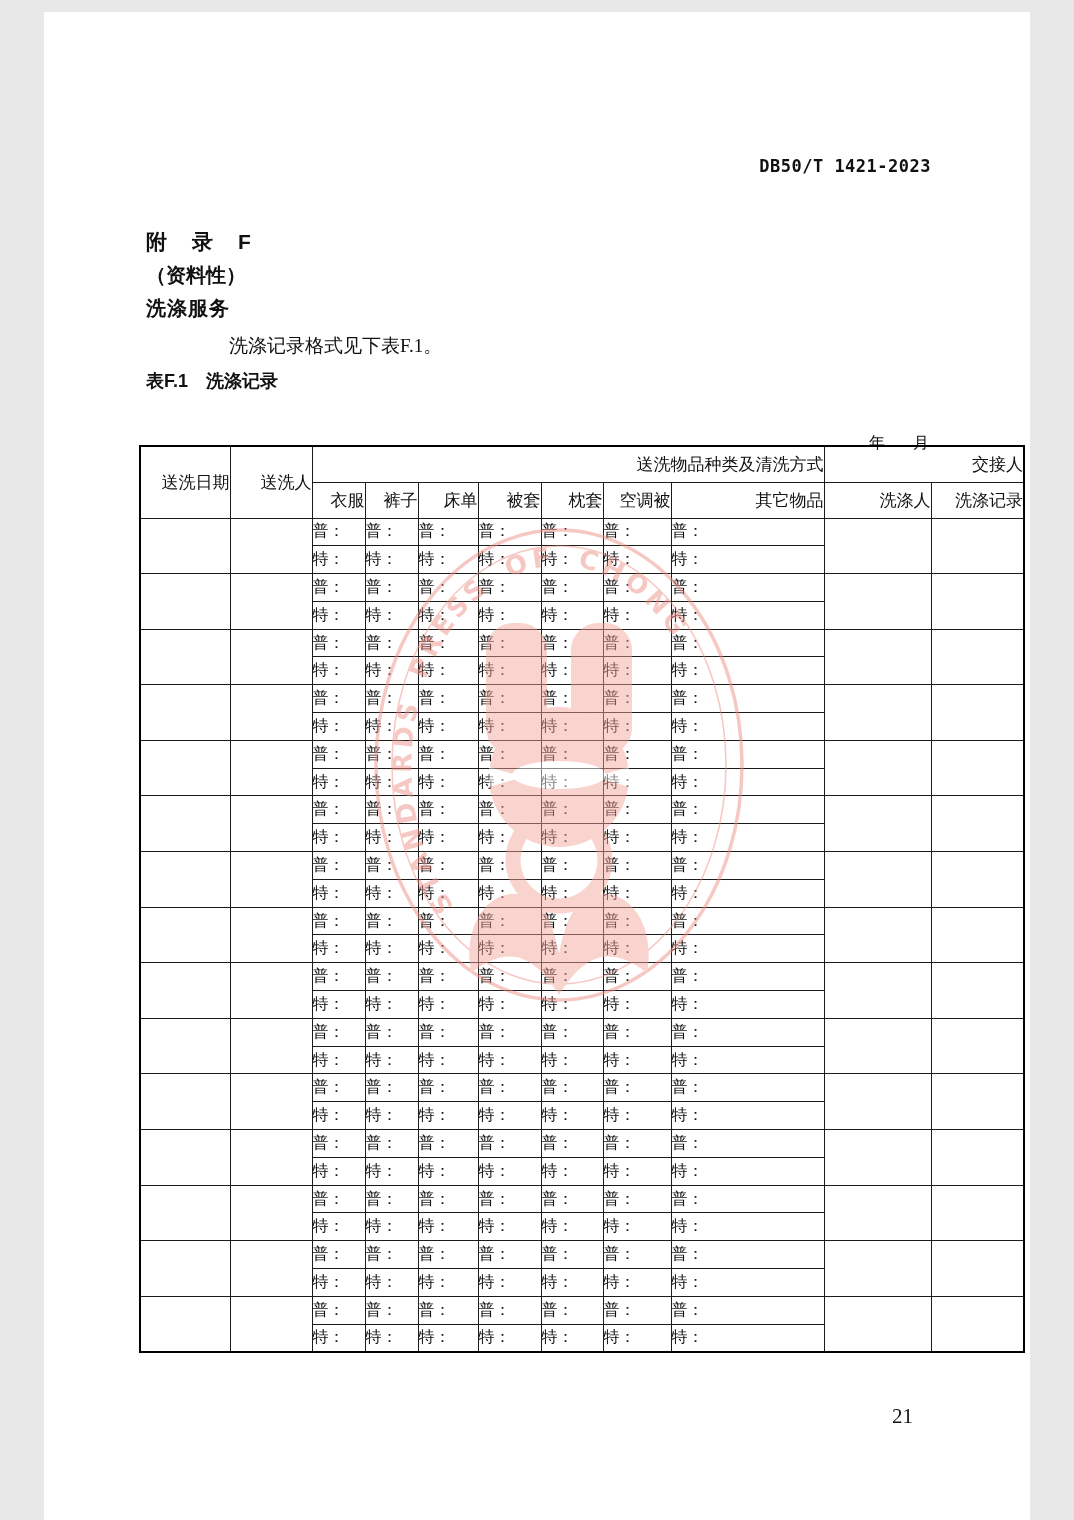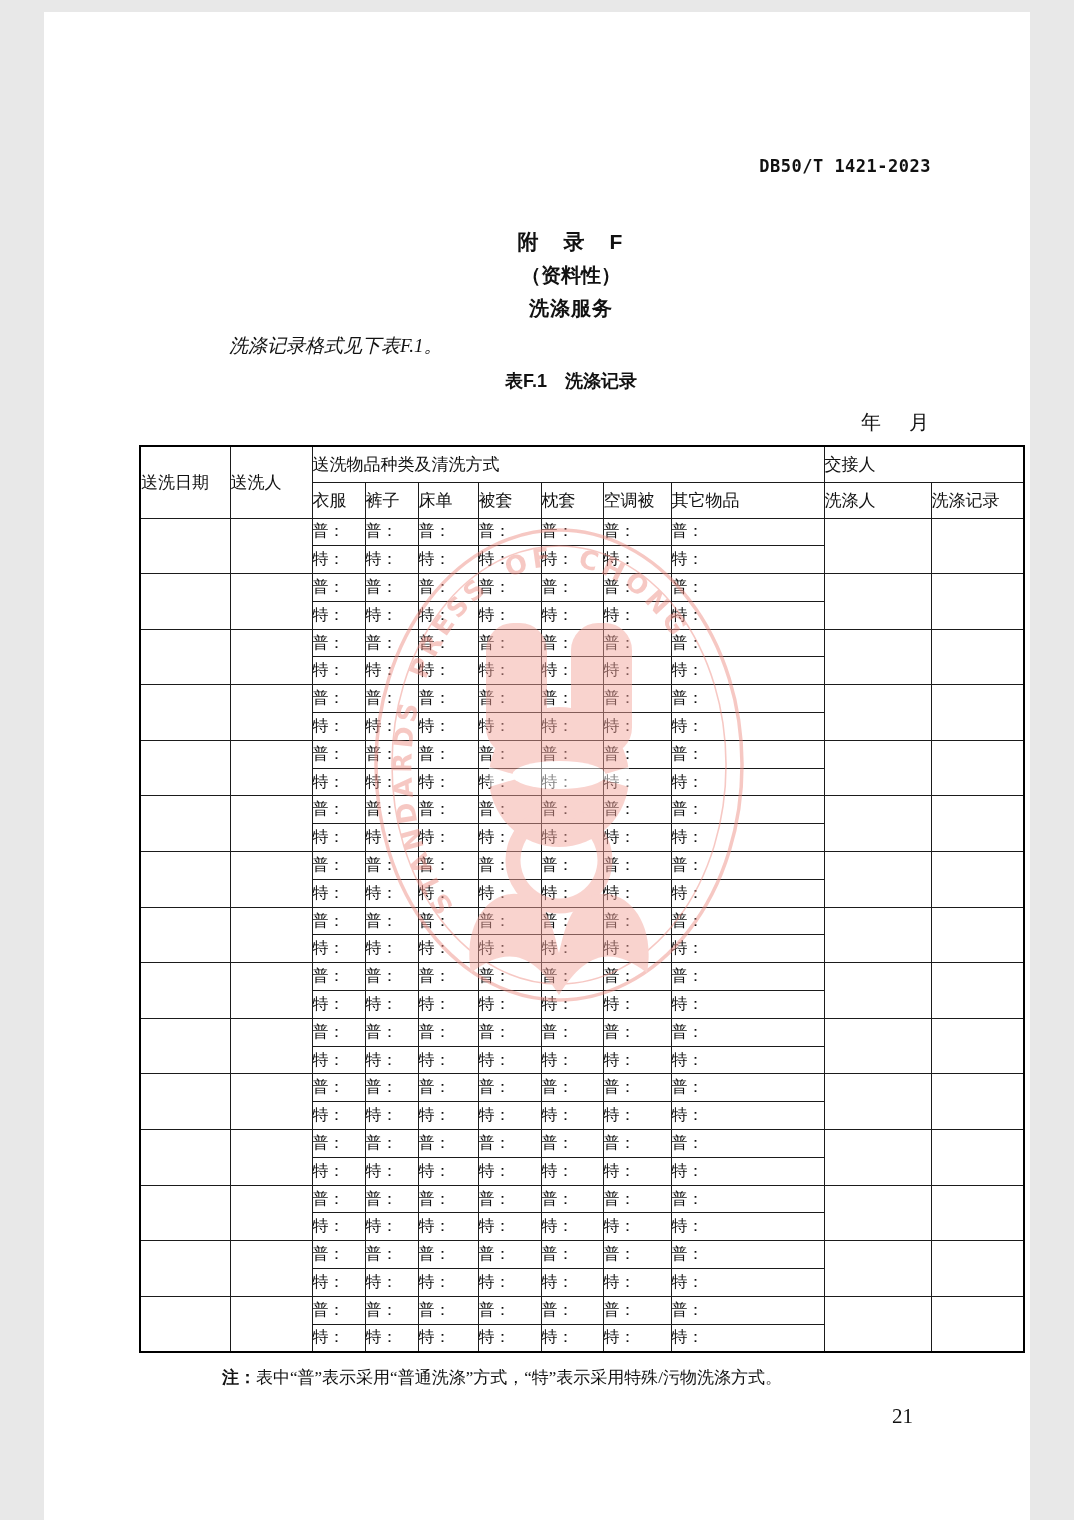--- a/index.html
+++ b/index.html
@@ -6,40 +6,40 @@
   .page{
     position:relative;width:986px;height:1520px;background:#ffffff;
     font-family:"Liberation Serif","DejaVu Serif",serif;color:#111;
     overflow:hidden;margin:12px auto;
   }
   .doc-code{
     position:absolute;top:144px;right:99px;
     font-family:"DejaVu Sans Mono","Liberation Mono",monospace;
     font-size:17px;letter-spacing:.5px;font-weight:600;
   }
-  .centered{position:absolute;left:85px;width:884px;text-align:center;}
+  .centered{position:absolute;left:102px;width:884px;}
   .app-title{font-family:"Liberation Sans","DejaVu Sans",sans-serif;font-weight:bold;}
   .t1{top:216px;font-size:21px;letter-spacing:2px;}
   .t2{top:250px;font-size:20px;}
   .t3{top:283px;font-size:20px;letter-spacing:1px;}
-  .intro{position:absolute;left:185px;top:321px;font-size:19px;font-style:italic;}
+  .intro{position:absolute;left:185px;top:321px;font-size:19px;}
   .caption{top:357px;font-size:18px;font-family:"Liberation Sans","DejaVu Sans",sans-serif;font-weight:bold;}
-  .year-month{position:absolute;top:397px;right:101px;font-size:20px;}
+  .year-month{position:absolute;top:421px;right:101px;font-size:16px;}
   .year-month .gap{display:inline-block;width:28px;}
   table.wash{
     position:absolute;left:95px;top:433px;width:884px;
     border-collapse:collapse;table-layout:fixed;
     border:2.5px solid #000;
   }
   table.wash th,table.wash td{
     border:1px solid #1b1b1b;padding:0;margin:0;
     font-weight:normal;vertical-align:middle;
     overflow:hidden;white-space:nowrap;
   }
-  table.wash th{font-size:17px;text-align:left;}
+  table.wash th{font-size:17px;text-align:right;}
   tr.hrow{height:36px;}
   tr.drow{height:27.8px;}
   td.lab{font-size:16px;text-align:left;padding-left:6px;}
   .note{position:absolute;left:178px;top:1354px;font-size:17px;}
   .note b{font-family:"Liberation Sans","DejaVu Sans",sans-serif;}
   .page-number{position:absolute;top:1392px;right:117px;font-size:21px;}
   .watermark{
     position:absolute;left:0;top:0;width:1074px;height:1520px;
     pointer-events:none;opacity:.48;z-index:5;
   }
@@ -427,23 +427,20 @@
           <td class="lab">特：</td>
           <td class="lab">特：</td>
           <td class="lab">特：</td>
           <td class="lab">特：</td>
           <td class="lab">特：</td>
           <td class="lab">特：</td>
         </tr>
       </tbody>
   </table>
 
-  <div class="note">
-    <b>注：</b><span>表中“普”表示采用“普通洗涤”方式，“特”表示采用特殊/污物洗涤方式。</span>
-  </div>
 
   <div class="page-number">21</div>
 
   <svg class="watermark" viewBox="0 0 1074 1520" xmlns="http://www.w3.org/2000/svg">
     <defs>
       <path id="wm-arc" d="M 410.3 894.4 A 148 200 0 1 1 628.4 624.4" fill="none"></path>
     </defs>
     <ellipse cx="515" cy="753" rx="183" ry="235" fill="none" stroke-width="3.5" stroke="#ee8d84"></ellipse>
     <ellipse cx="515" cy="753" rx="167" ry="219" fill="none" stroke-width="1.6" stroke="#ee8d84"></ellipse>
     <text class="wm-text" fill="#ee8d84">

